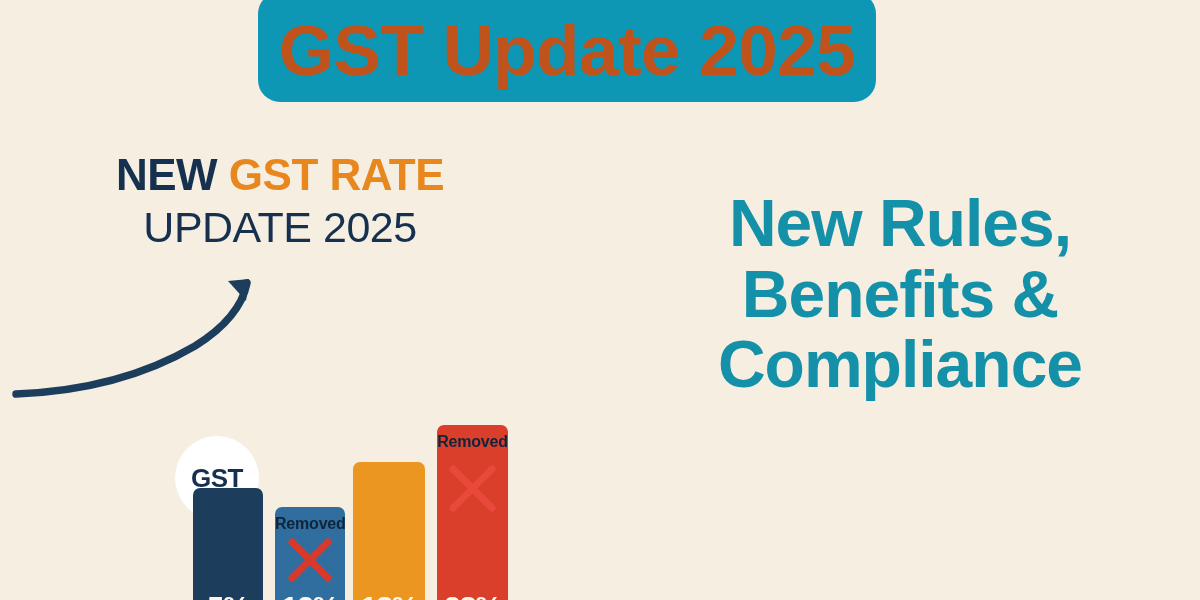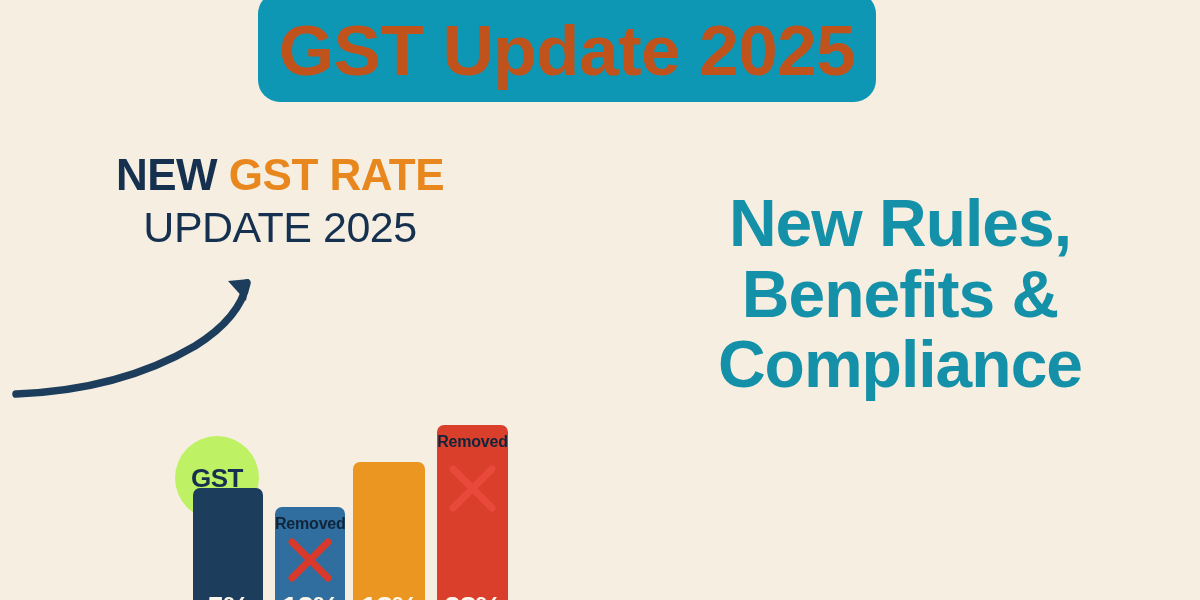--- a/index.html
+++ b/index.html
@@ -59,21 +59,21 @@
     text-align:center;
     font-size:22px; font-weight:700;
     letter-spacing:-0.3px;
     color:#16304f;
   }
 
   .gst-circle {
     position:absolute;
     left:175px; top:296px;
     width:84px; height:84px;
-    background:#bef264;
+    background:#ffffff;
     border-radius:50%;
     display:flex; align-items:center; justify-content:center;
   }
   .gst-circle span {
     color:#16304f;
     font-size:26px; font-weight:700;
     letter-spacing:-0.5px;
   }
 
   .arrow-svg { position:absolute; left:0; top:0; width:600px; height:400px; overflow:visible; }

